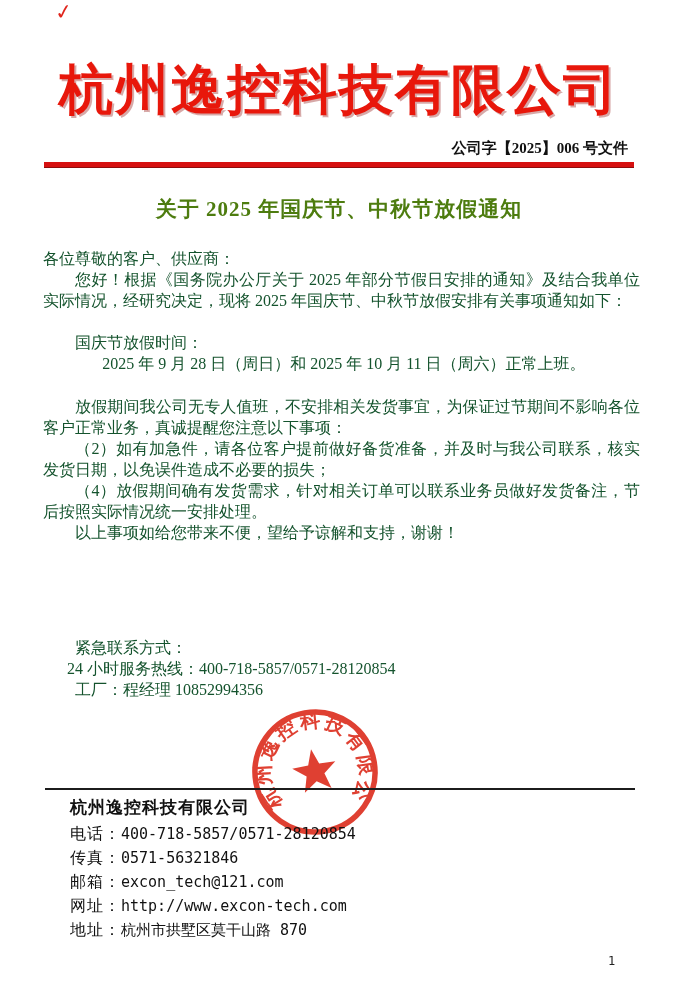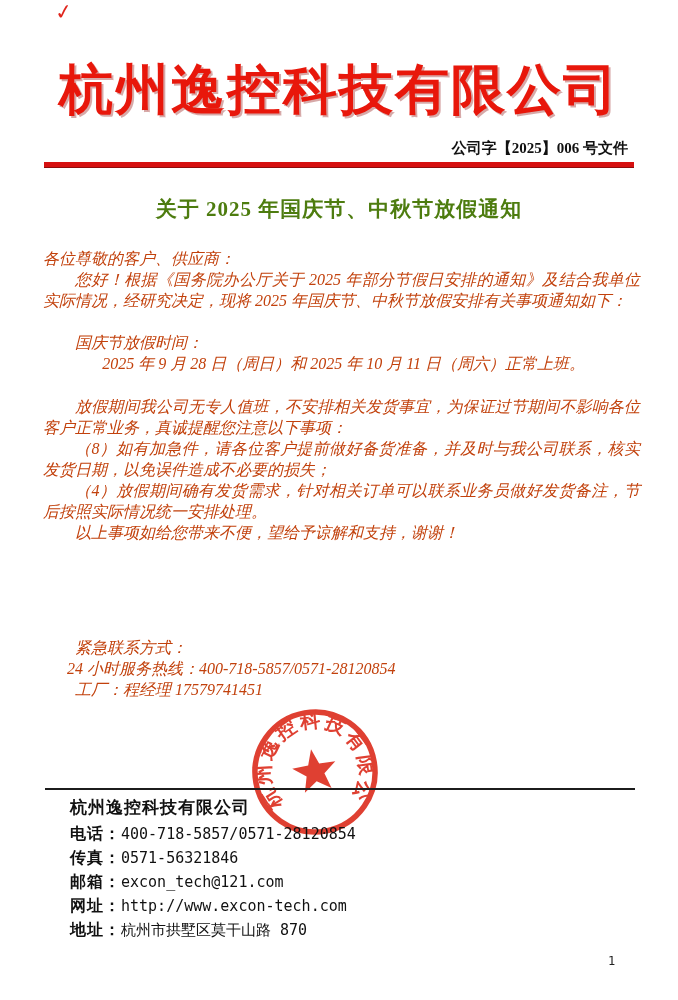--- a/index.html
+++ b/index.html
@@ -45,22 +45,21 @@
     margin-top:28px;
     text-align:center;
     font-size:21px;line-height:26px;
     font-weight:bold;color:#4d7c0f;
     letter-spacing:1px;
   }
   .body-text{
     margin:26px 38px 0 43px;
     font-size:16px;line-height:21px;
     text-align:justify;
-    color:#c2410c;
-    font-style:italic;
+    color:#14532d;
   }
   .body-text p{margin:0;}
   .ind2{text-indent:2em;}
   .ind15{text-indent:1.5em;}
   .ind37{text-indent:3.7em;}
   .gap1{margin-top:21px !important;}
   .gap2{margin-top:22px !important;}
   .gap-big{margin-top:94px !important;}
   .stamp{
     position:absolute;left:245px;top:702px;
@@ -76,21 +75,21 @@
   .footer{
     position:absolute;left:70px;top:796px;
     font-size:16px;line-height:23px;color:#111;
   }
   .footer .f-company{
     font-weight:bold;font-size:17px;line-height:24px;
     letter-spacing:1px;margin-bottom:2px;
     font-family:"Liberation Sans","DejaVu Sans",sans-serif;
   }
   .footer .f-line{white-space:nowrap;}
-  .footer .f-label{font-weight:bold;letter-spacing:1px;}
+  .footer .f-label{font-weight:normal;letter-spacing:1px;}
   .footer .f-value{font-family:"DejaVu Sans Mono","Liberation Mono",monospace;font-size:15px;}
   .page-number{
     position:absolute;left:608px;top:954px;
     font-size:12px;color:#222;
     font-family:"DejaVu Sans Mono","Liberation Mono",monospace;
   }
 </style>
 </head>
 <body>
 
@@ -105,26 +104,26 @@
   <div class="red-rule"></div>
 
   <div class="doc-title">关于 2025 年国庆节、中秋节放假通知</div>
 
   <div class="body-text">
     <p>各位尊敬的客户、供应商：</p>
     <p class="ind2">您好！根据《国务院办公厅关于 2025 年部分节假日安排的通知》及结合我单位实际情况，经研究决定，现将 2025 年国庆节、中秋节放假安排有关事项通知如下：</p>
     <p class="ind2 gap1">国庆节放假时间：</p>
     <p class="ind37">2025 年 9 月 28 日（周日）和 2025 年 10 月 11 日（周六）正常上班。</p>
     <p class="ind2 gap2">放假期间我公司无专人值班，不安排相关发货事宜，为保证过节期间不影响各位客户正常业务，真诚提醒您注意以下事项：</p>
-    <p class="ind2">（8）如有加急件，请各位客户提前做好备货准备，并及时与我公司联系，核实发货日期，以免误件造成不必要的损失；</p>
+    <p class="ind2">（2）如有加急件，请各位客户提前做好备货准备，并及时与我公司联系，核实发货日期，以免误件造成不必要的损失；</p>
     <p class="ind2">（4）放假期间确有发货需求，针对相关订单可以联系业务员做好发货备注，节后按照实际情况统一安排处理。</p>
     <p class="ind2">以上事项如给您带来不便，望给予谅解和支持，谢谢！</p>
     <p class="ind2 gap-big">紧急联系方式：</p>
     <p class="ind15">24 小时服务热线：400-718-5857/0571-28120854</p>
-    <p class="ind2">工厂：程经理 17579741451</p>
+    <p class="ind2">工厂：程经理 10852994356</p>
   </div>
 
   <svg class="stamp" viewBox="-70 -70 140 140" xmlns="http://www.w3.org/2000/svg">
     <g transform="rotate(-10)">
       <circle r="60" fill="none" stroke="#dc2b1b" stroke-width="5.5"></circle>
       <path id="seal-arc" d="M -36.9 25.8 A 45 45 0 1 1 36.9 25.8" fill="none"></path>
       <text font-size="20" fill="#dc2b1b" font-weight="bold" font-family="'Liberation Serif','DejaVu Serif',serif">
         <textPath href="#seal-arc" startOffset="0" textLength="226">杭州逸控科技有限公司</textPath>
       </text>
       <polygon fill="#dc2b1b" points="0,-23 5.58,-7.69 21.87,-7.11 9.04,2.94 13.52,18.61 0,9.5 -13.52,18.61 -9.04,2.94 -21.87,-7.11 -5.58,-7.69"></polygon>

